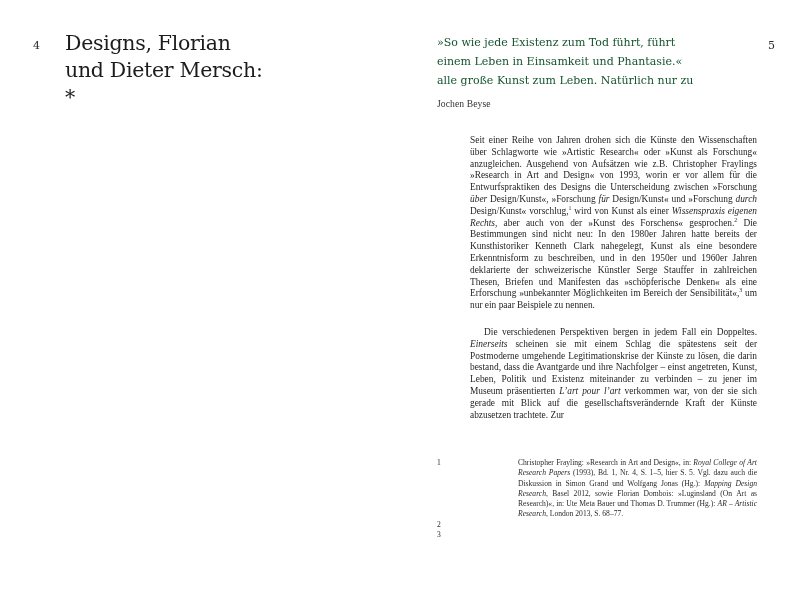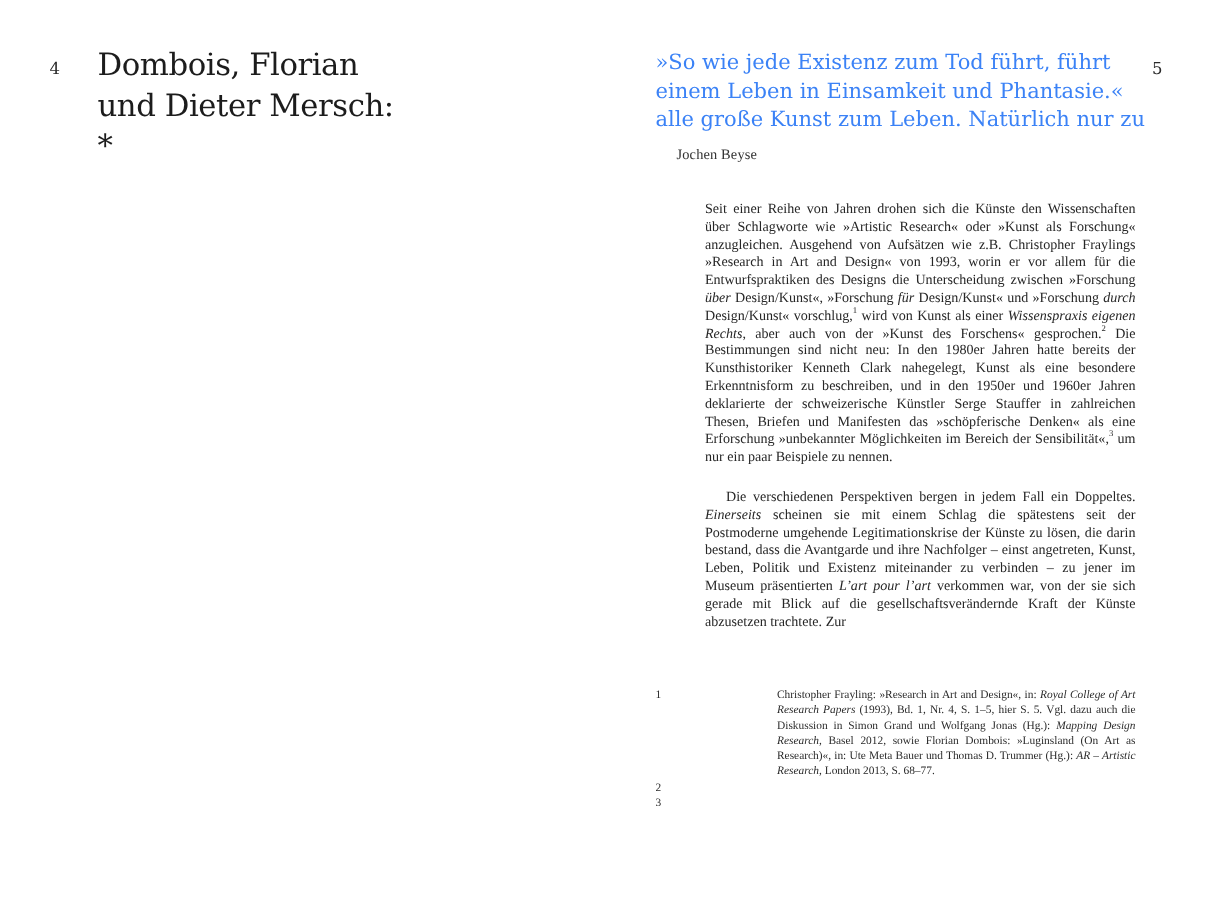--- a/index.html
+++ b/index.html
@@ -33,28 +33,28 @@
     letter-spacing: -0.3px;
     color: #1c1c1c;
     white-space: nowrap;
   }
 
   .epigraph {
     position: absolute;
     left: 437px;
     top: 33px;
     font-family: "DejaVu Serif", serif;
-    font-size: 14px;
+    font-size: 11px;
     line-height: 19.2px;
-    color: #3b82f6;
+    color: #14532d;
     white-space: nowrap;
   }
   .attribution {
     position: absolute;
-    left: 451px;
+    left: 437px;
     top: 98px;
     font-size: 9.6px;
     color: #333333;
     letter-spacing: 0.1px;
   }
 
   .body-text {
     position: absolute;
     left: 470px;
     top: 135px;
@@ -89,21 +89,21 @@
   .fn-text { flex: 1 1 auto; text-align: justify; margin-left: 46px; }
 </style>
 </head>
 <body>
 
 <div class="spread">
 
   <div class="page-left">
     <div class="folio folio-left">4</div>
     <h1 class="title">
-        <div><span>Dombois, Florian</span></div>
+        <div><span>Designs, Florian</span></div>
         <div><span>und Dieter Mersch:</span></div>
         <div><span>*</span></div>
       </h1>
   </div>
 
   <div class="page-right">
     <div class="folio folio-right">5</div>
 
     <div class="epigraph">
         <div>»So wie jede Existenz zum Tod führt, führt</div>

